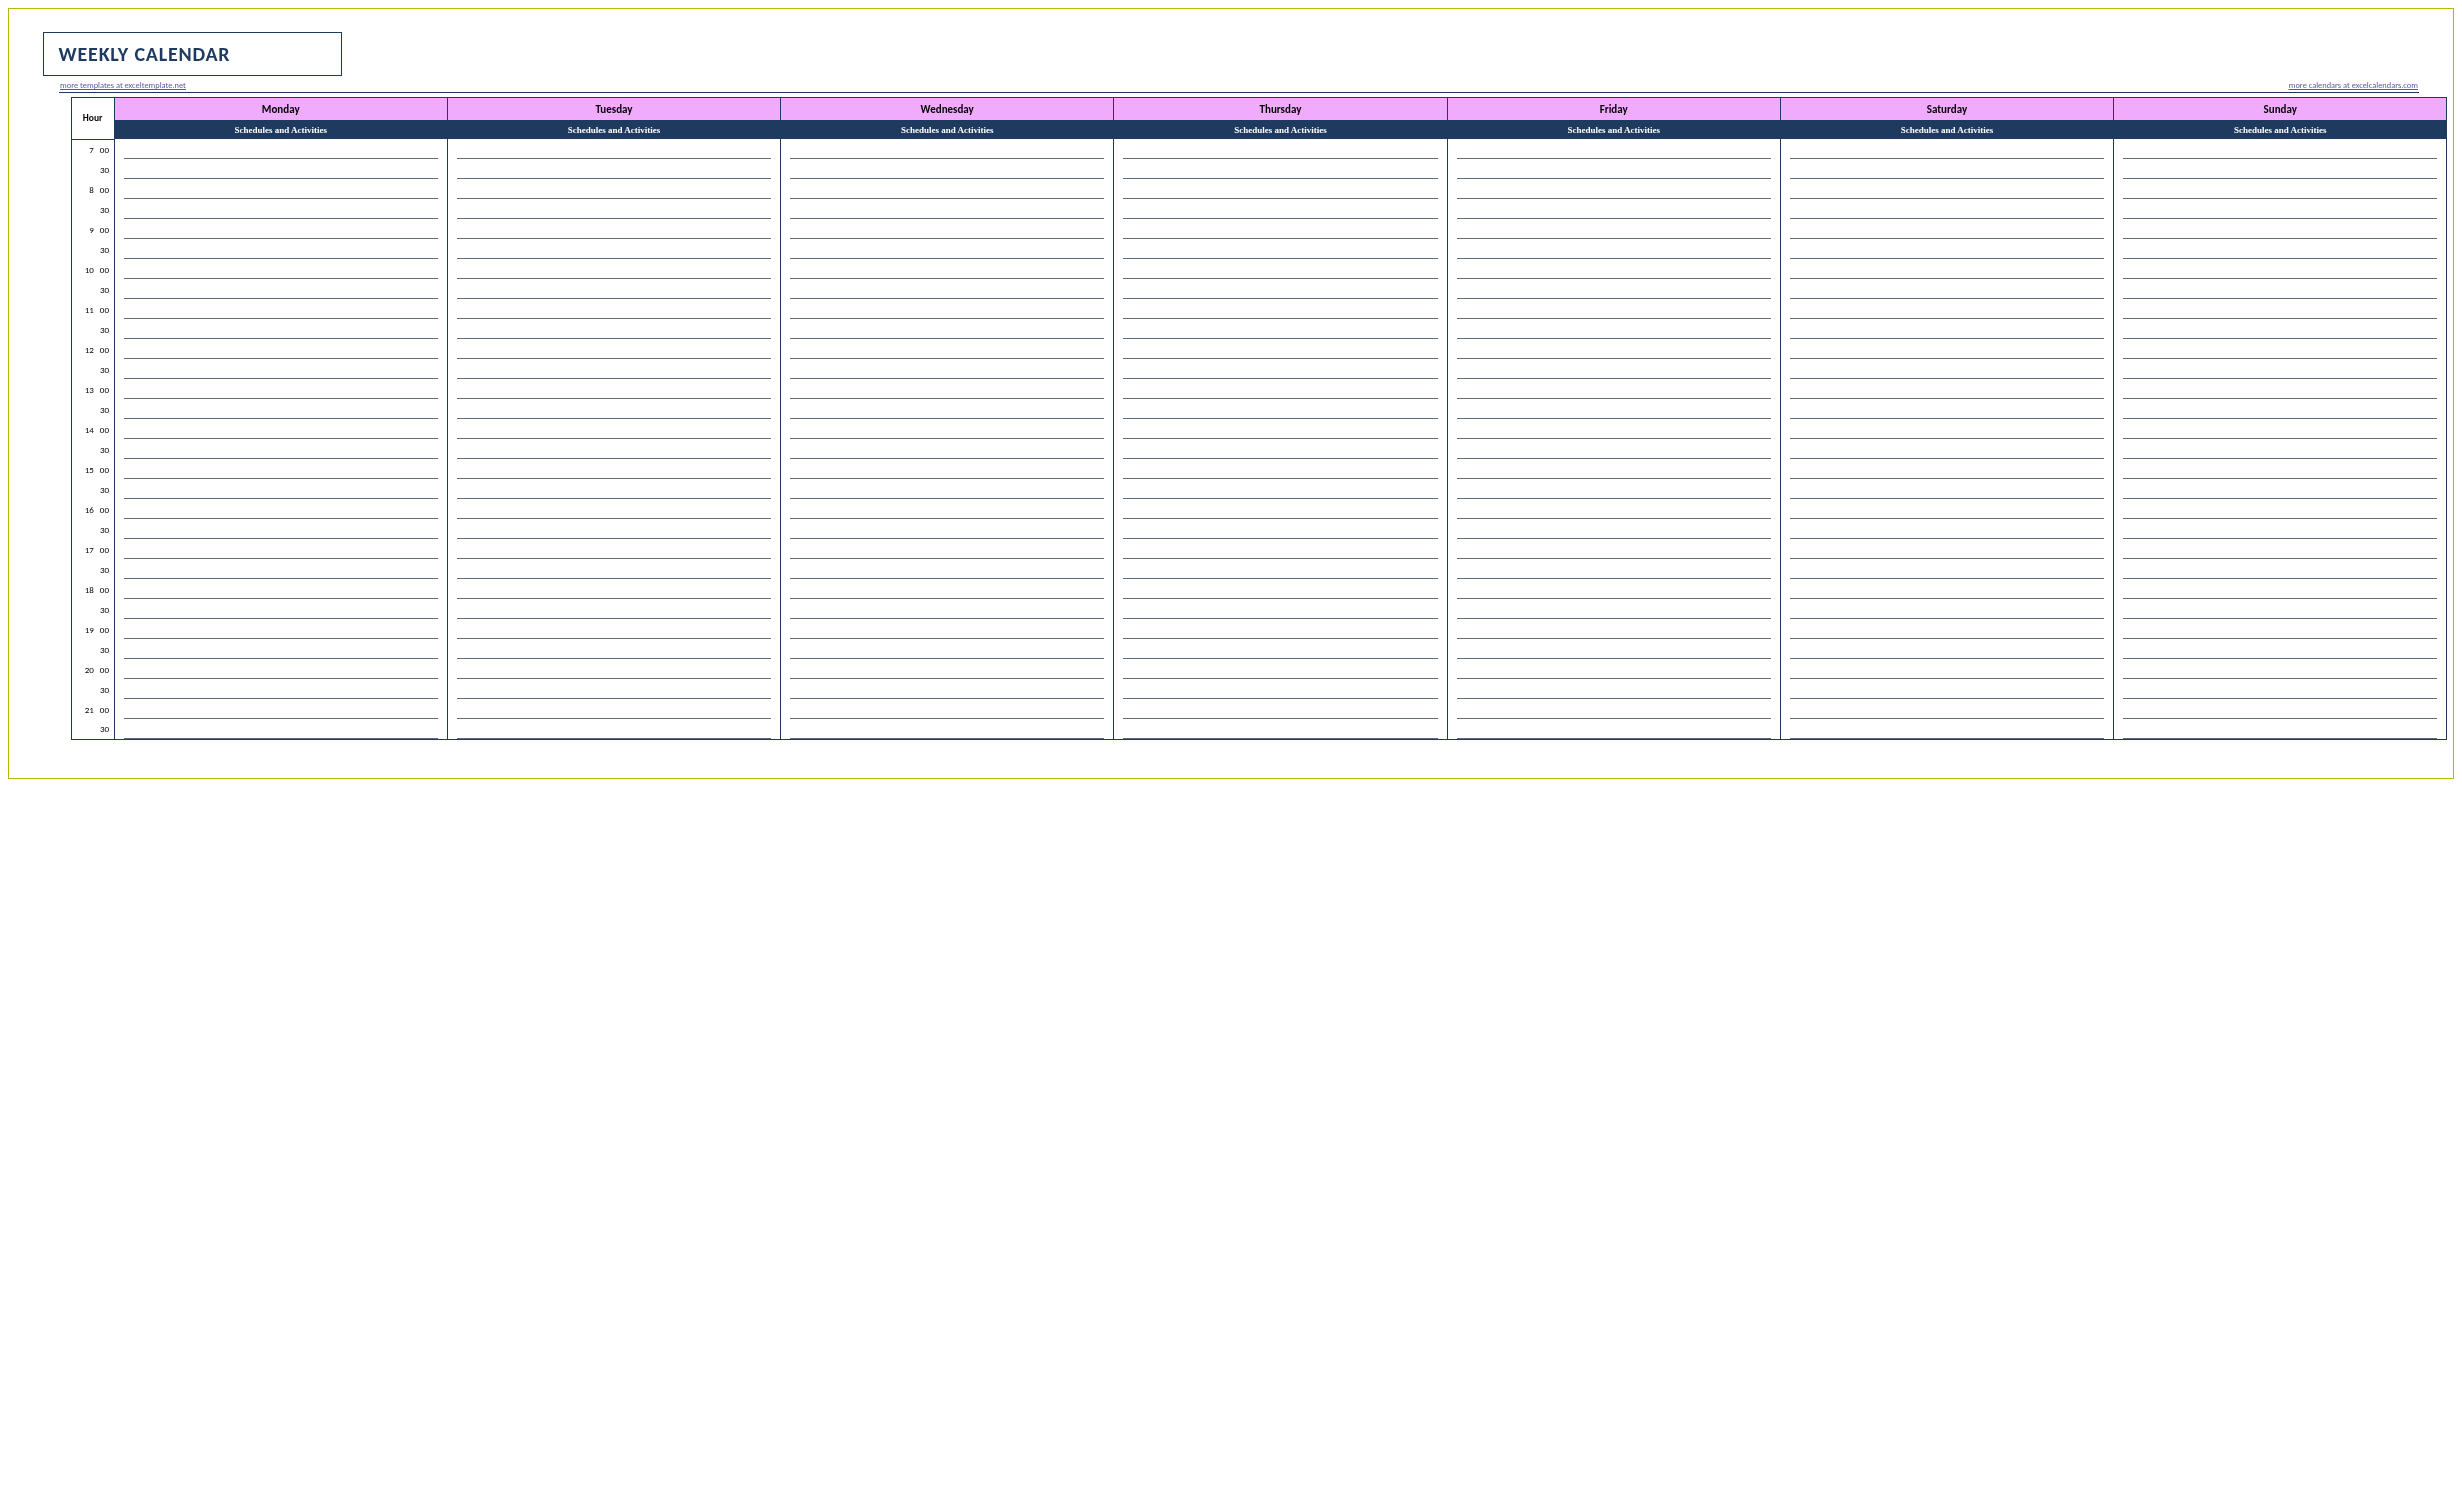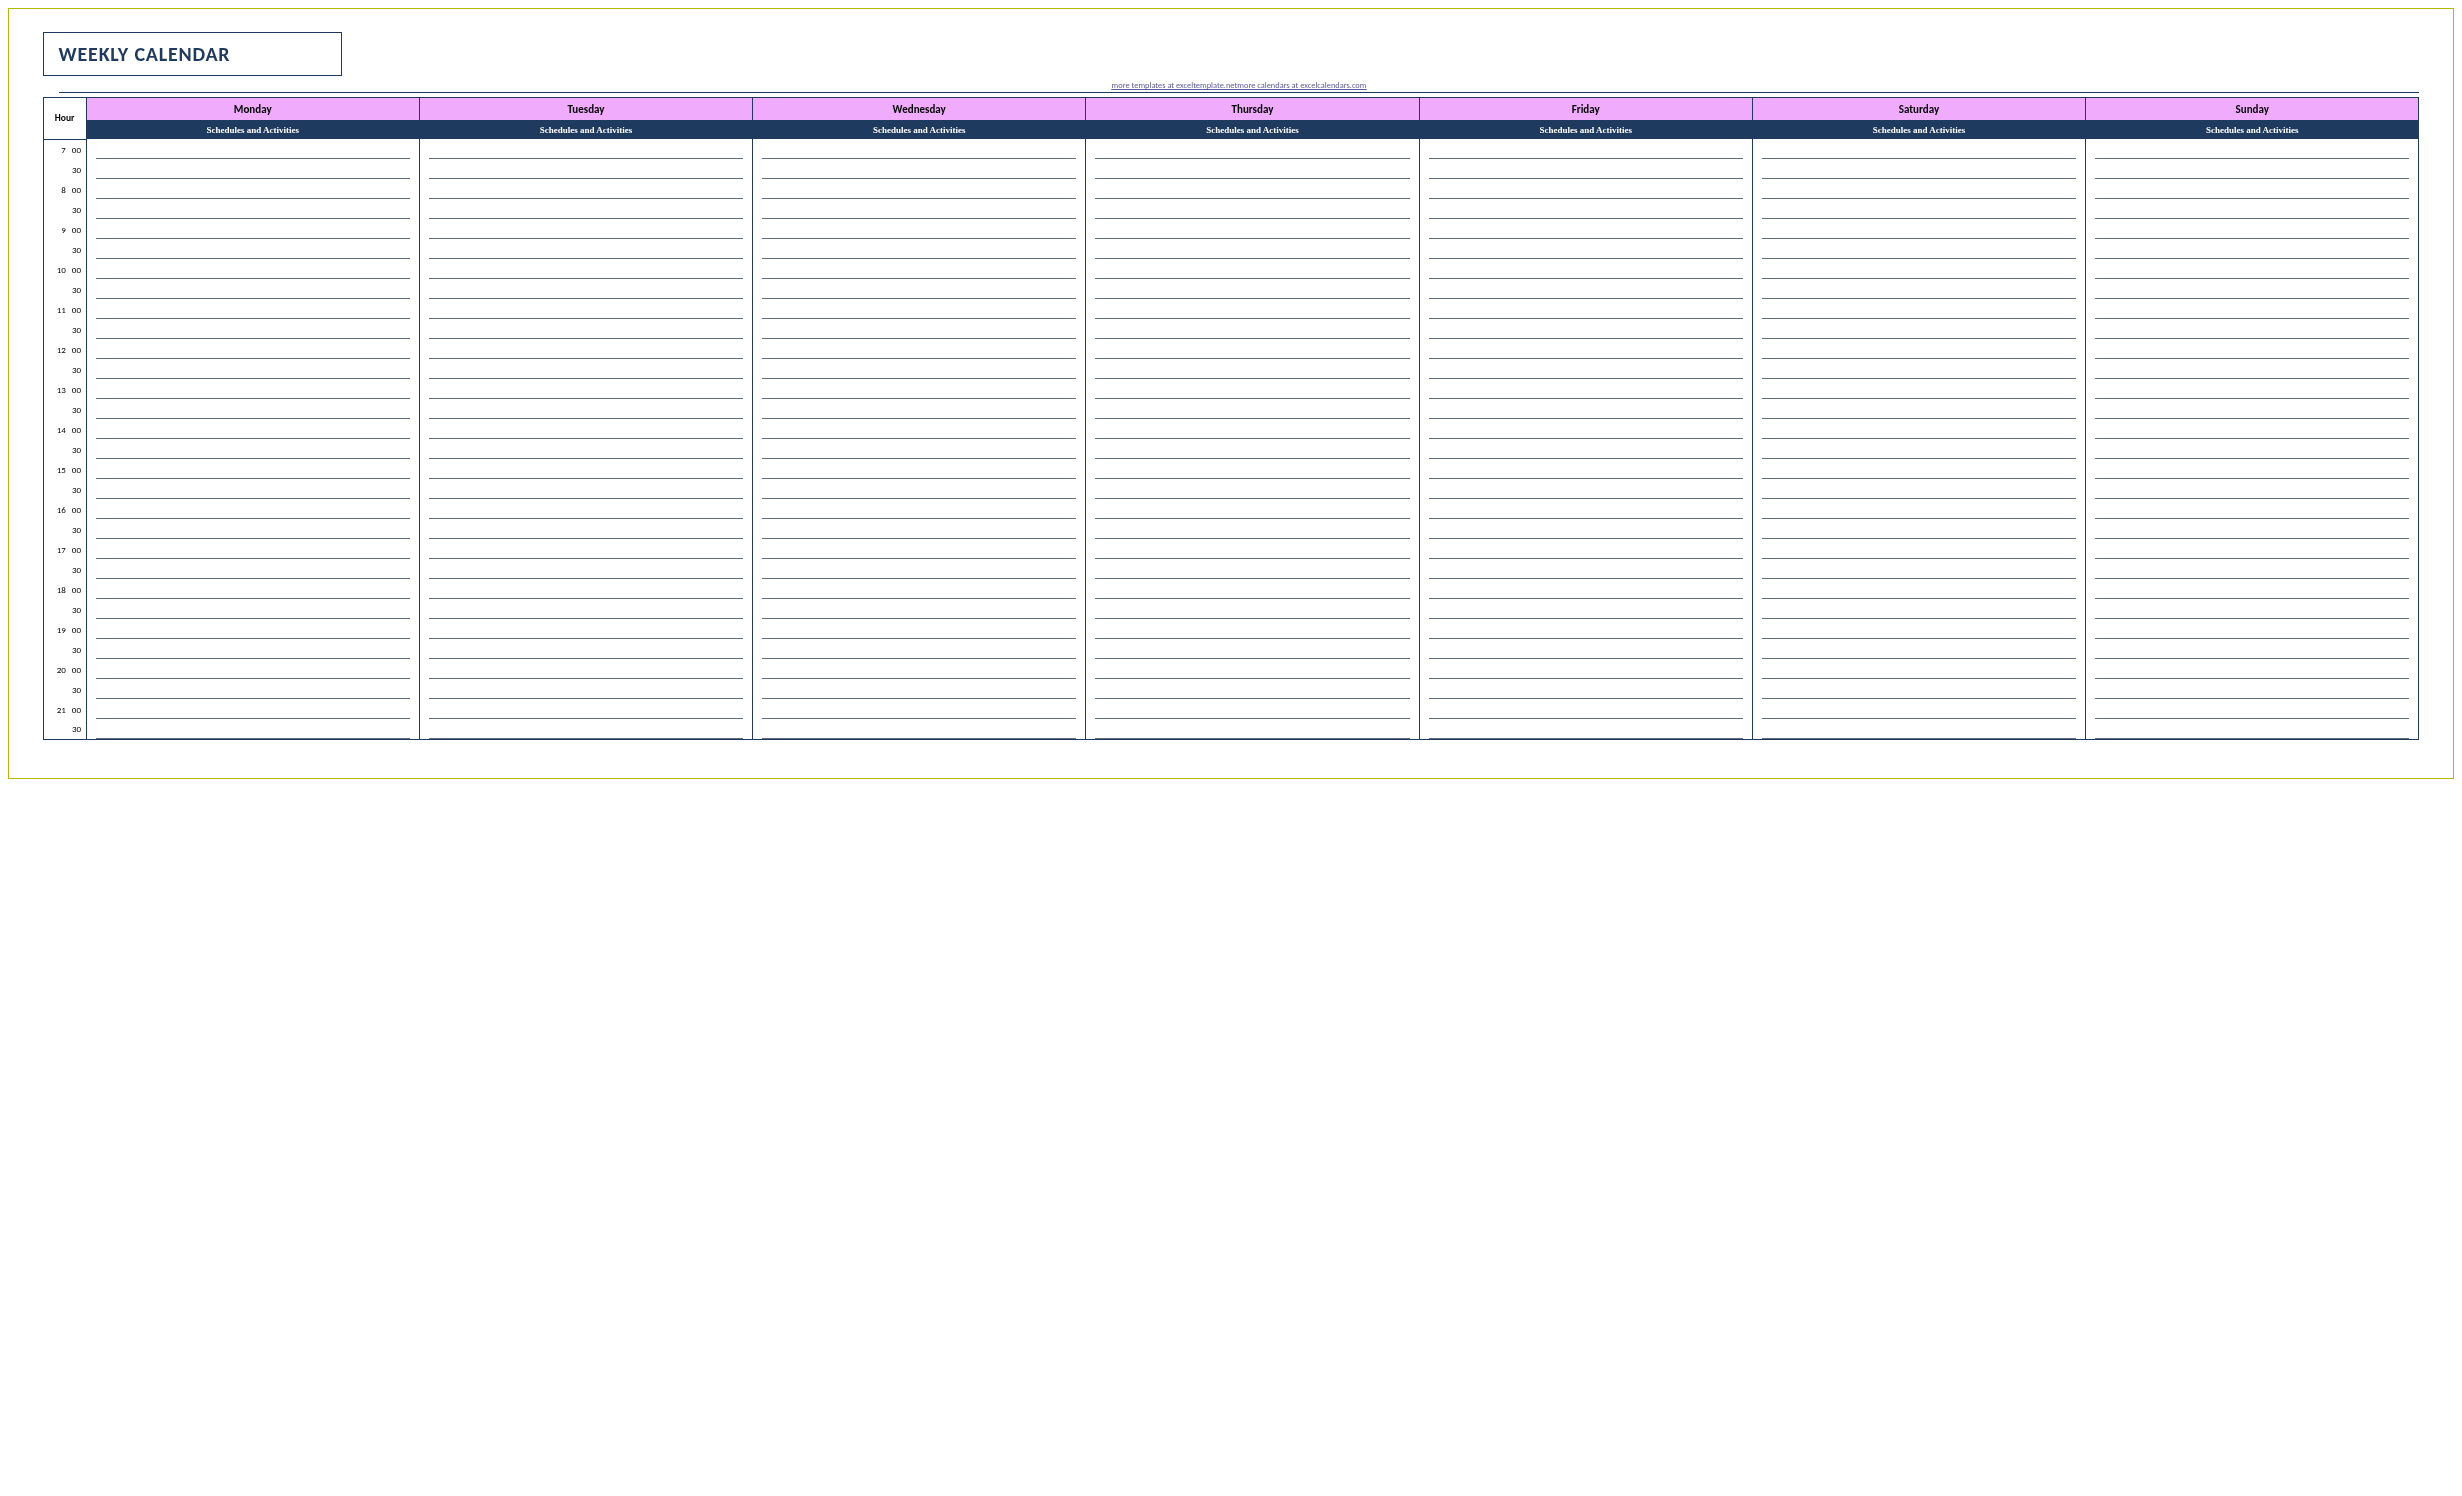--- a/index.html
+++ b/index.html
@@ -23,34 +23,35 @@
     margin-bottom: 4.6px;
   }
   .title {
     font-size: 20px;
     font-weight: bold;
     color: #1f3a5f;
     letter-spacing: 0.8px;
   }
   .links-row {
     display: flex;
-    justify-content: center;
+    justify-content: space-between;
     font-size: 8.4px;
     color: #5a5aa0;
     text-decoration: underline;
     margin-bottom: 4.6px;
     padding: 0 1.5px 1.5px 1.5px;
     border-bottom: 1.5px solid #1f3a5f;
     margin-left: 16px;
   }
   .links-row a { color: #5a5aa0; text-decoration: underline; cursor: pointer; }
   table.calendar {
     width: 100%;
     border-collapse: collapse;
     table-layout: fixed;
+    margin-left: 28px;
   }
   .calendar th.hour-col { width: 43px; }
   .calendar th.day-header {
     font-size: 11px;
     font-weight: bold;
     color: #000;
     text-align: center;
     padding: 4.6px 0;
     border: 0.8px solid #1f3a5f;
     background: #f0abfc;

